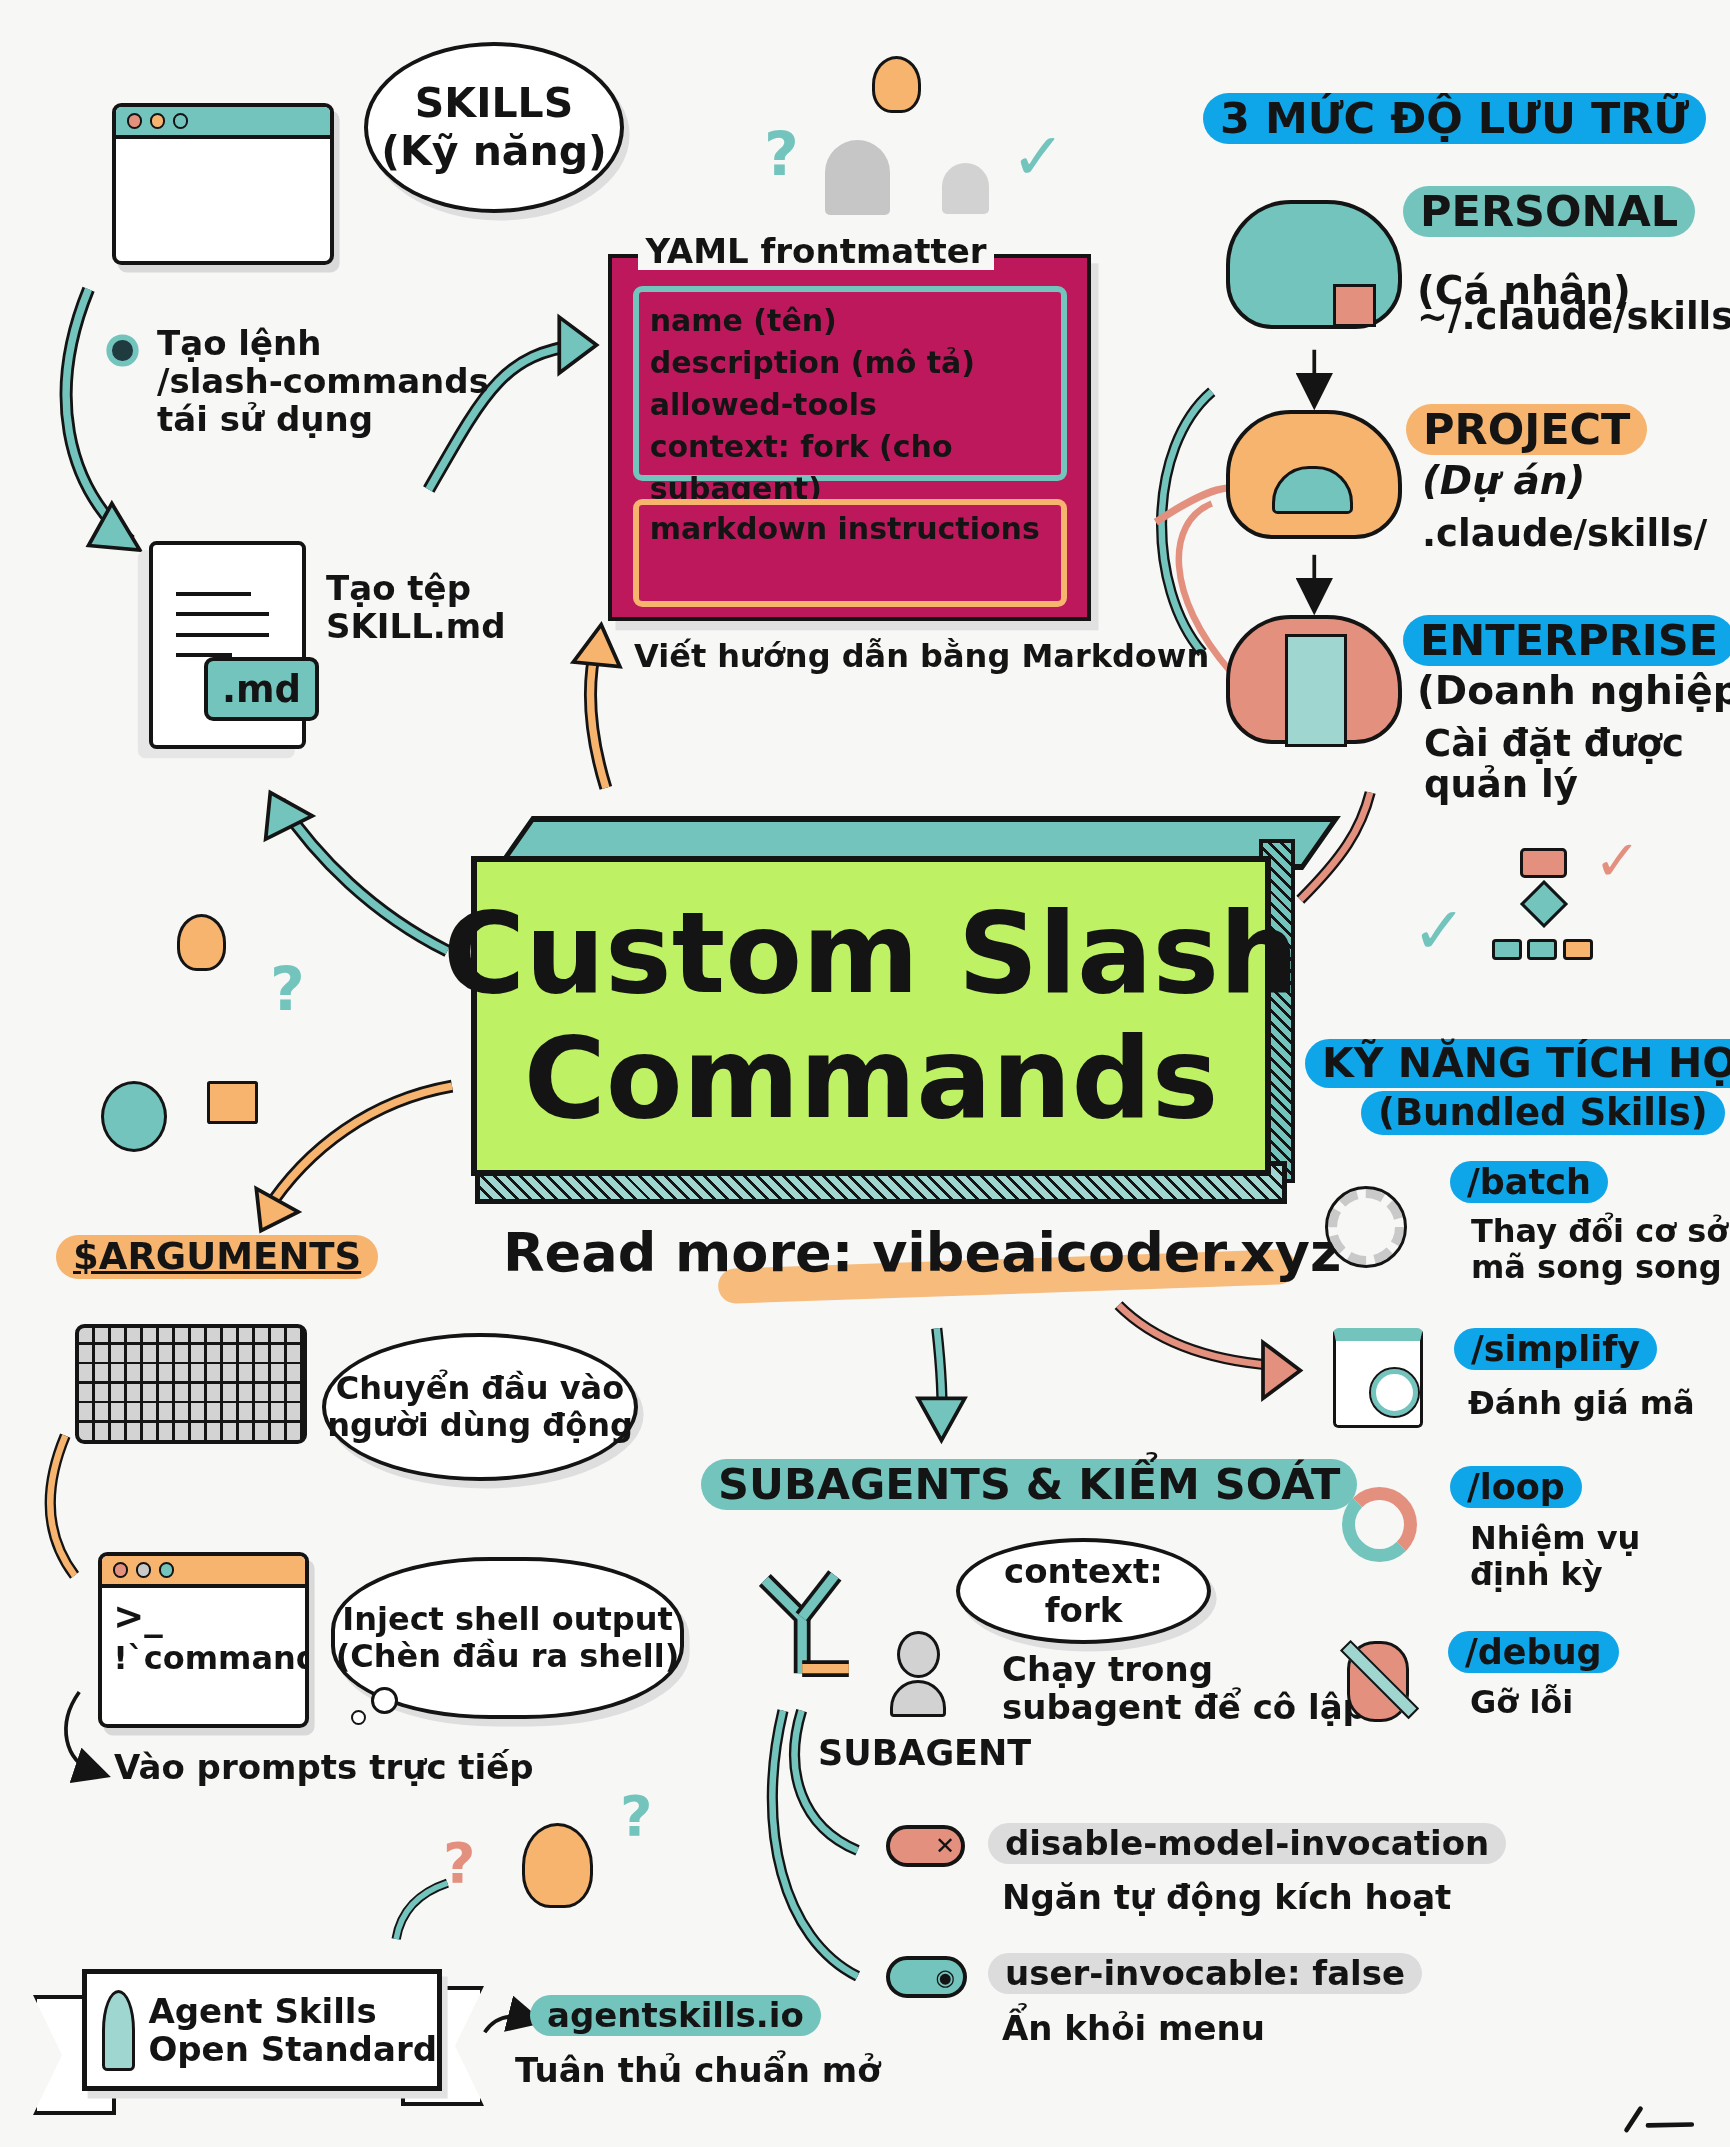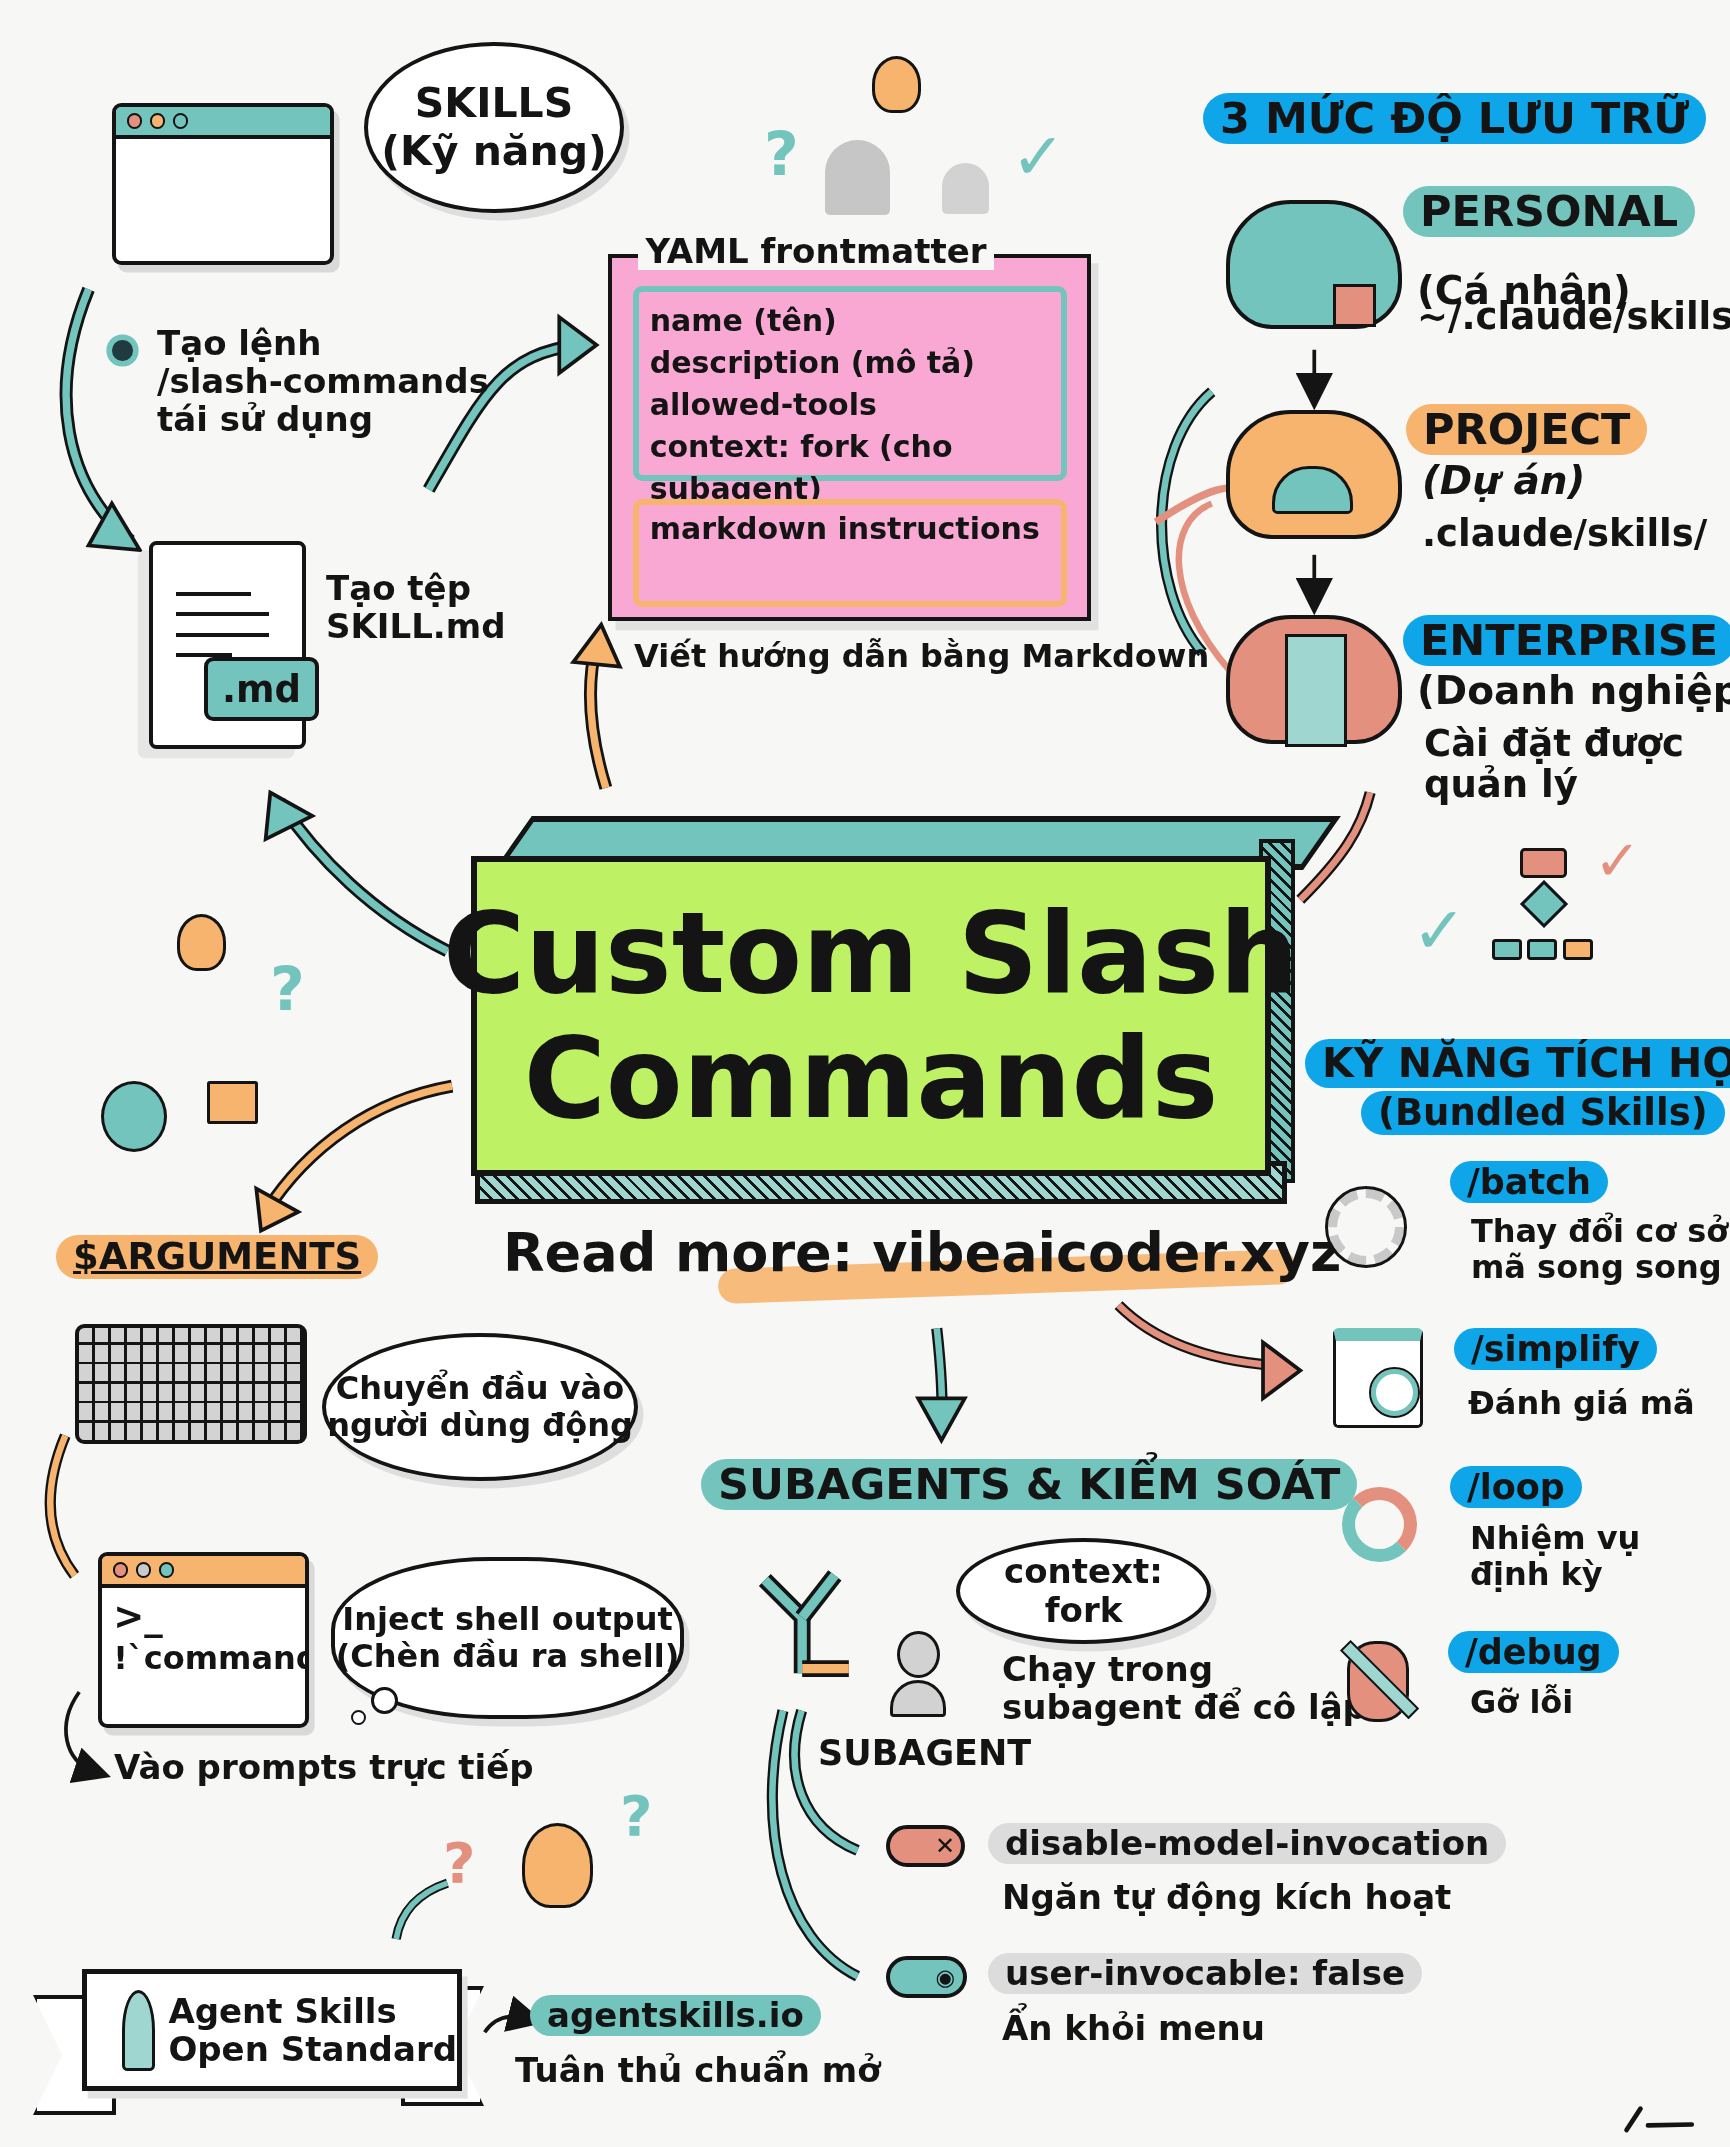--- a/index.html
+++ b/index.html
@@ -116,21 +116,21 @@
   <div>Tạo tệp</div>
   <div>SKILL.md</div>
 </div>
 
 <div class="abs" style="left:872px;top:56px;width:43px;height:51px;border-radius:50% 50% 40% 40%;background:#f6b46e;border:3.7px solid #141414;"></div>
 <div class="abs t" style="left:764px;top:121px;font-size:60px;color:#73c4bd;">?</div>
 <div class="abs" style="left:825px;top:140px;width:65px;height:75px;background:#c6c6c6;border-radius:37px 37px 5.6px 5.6px;"></div>
 <div class="abs" style="left:942px;top:163px;width:47px;height:51px;background:#d2d2d2;border-radius:28px 28px 5.6px 5.6px;"></div>
 <div class="abs t" style="left:1011px;top:121px;font-size:65px;color:#73c4bd;">✓</div>
 
-<div class="abs" style="left:608px;top:254px;width:475px;height:359px;border:4.7px solid #141414;background:#f9a8d4;box-shadow:7.5px 9.3px 0 #e1e1e1;">
+<div class="abs" style="left:608px;top:254px;width:475px;height:359px;border:4.7px solid #141414;background:#be185d;box-shadow:7.5px 9.3px 0 #e1e1e1;">
   <div class="t" style="position:absolute;left:26px;top:-26px;background:#f7f7f6;padding:0 7.5px;font-size:34px;">YAML frontmatter</div>
   <div style="position:absolute;left:20.5px;top:28px;right:20.5px;height:168px;border:6.5px solid #73c4bd;border-radius:9.3px;padding:7.5px 11.2px;font-weight:bold;font-size:30px;line-height:1.4;">
     <div>name (tên)</div>
     <div>description (mô tả)</div>
     <div>allowed-tools</div>
     <div>context: fork (cho subagent)</div>
   </div>
   <div style="position:absolute;left:20.5px;top:241px;right:20.5px;height:89px;border:6.5px solid #f6b46e;border-radius:9.3px;padding:3.7px 11.2px;font-weight:bold;font-size:30px;line-height:1.35;">
     <div>markdown instructions</div>
   </div>
@@ -212,21 +212,21 @@
 <div class="abs" style="left:371px;top:1687px;width:20.5px;height:20.5px;border:3.7px solid #141414;border-radius:50%;background:#fff;"></div>
 <div class="abs" style="left:351px;top:1710px;width:11.2px;height:11.2px;border:2.8px solid #141414;border-radius:50%;background:#fff;"></div>
 <div class="abs t" style="left:114px;top:1748px;font-size:34px;">Vào prompts trực tiếp</div>
 
 <div class="abs t" style="left:443px;top:1832px;font-size:56px;color:#e3907f;">?</div>
 <div class="abs" style="left:522px;top:1823px;width:65px;height:79px;border-radius:50% 50% 40% 40%;background:#f6b46e;border:3.7px solid #141414;"></div>
 <div class="abs t" style="left:620px;top:1785px;font-size:56px;color:#73c4bd;">?</div>
 
 <div class="abs" style="left:33px;top:1995px;width:75px;height:112px;background:#fff;border:4.7px solid #141414;clip-path:polygon(0 0,100% 0,100% 100%,0 100%,35% 50%);"></div>
 <div class="abs" style="left:401px;top:1986px;width:75px;height:112px;background:#fff;border:4.7px solid #141414;clip-path:polygon(0 0,100% 0,65% 50%,100% 100%,0 100%);"></div>
-<div class="abs" style="left:82px;top:1969px;width:350px;height:112px;background:#fff;border:5.6px solid #141414;display:flex;align-items:center;box-shadow:5.6px 7.5px 0 #e2e2e2;padding-left:20px;">
+<div class="abs" style="left:82px;top:1969px;width:350px;height:112px;background:#fff;border:5.6px solid #141414;display:flex;align-items:center;box-shadow:5.6px 7.5px 0 #e2e2e2;">
   <div style="width:56px;height:75px;margin:0 13px 0 15px;border-radius:50% 50% 5.6px 5.6px;background:#9fd6d0;border:3.7px solid #141414;"></div>
   <div class="t" style="font-size:34px;">
     <div>Agent Skills</div>
     <div>Open Standard</div>
   </div>
 </div>
 <div class="pill teal" style="left:530px;top:1995px;font-size:34px;">agentskills.io</div>
 <div class="abs t" style="left:515px;top:2051px;font-size:34px;">Tuân thủ chuẩn mở</div>
 
 <div class="pill teal" style="left:701px;top:1459px;font-size:43px;">SUBAGENTS &amp; KIỂM SOÁT</div>

